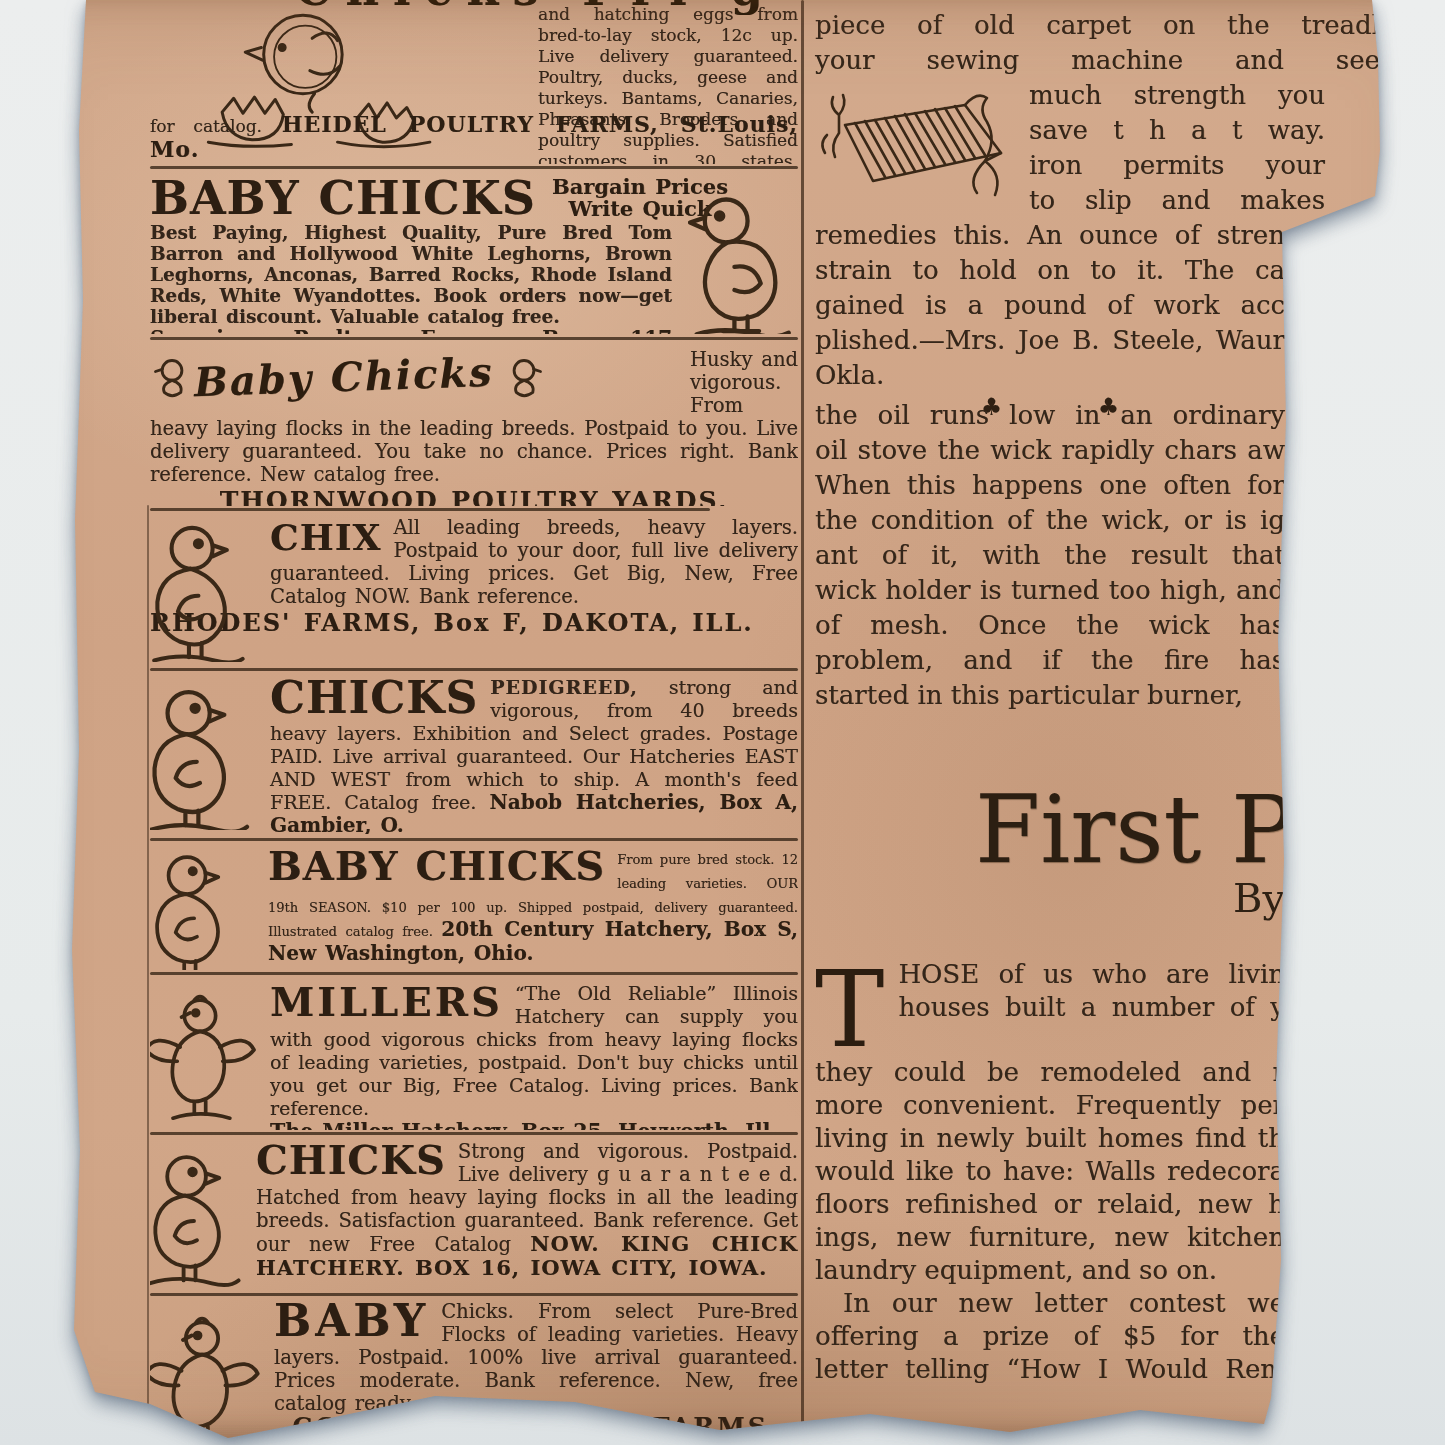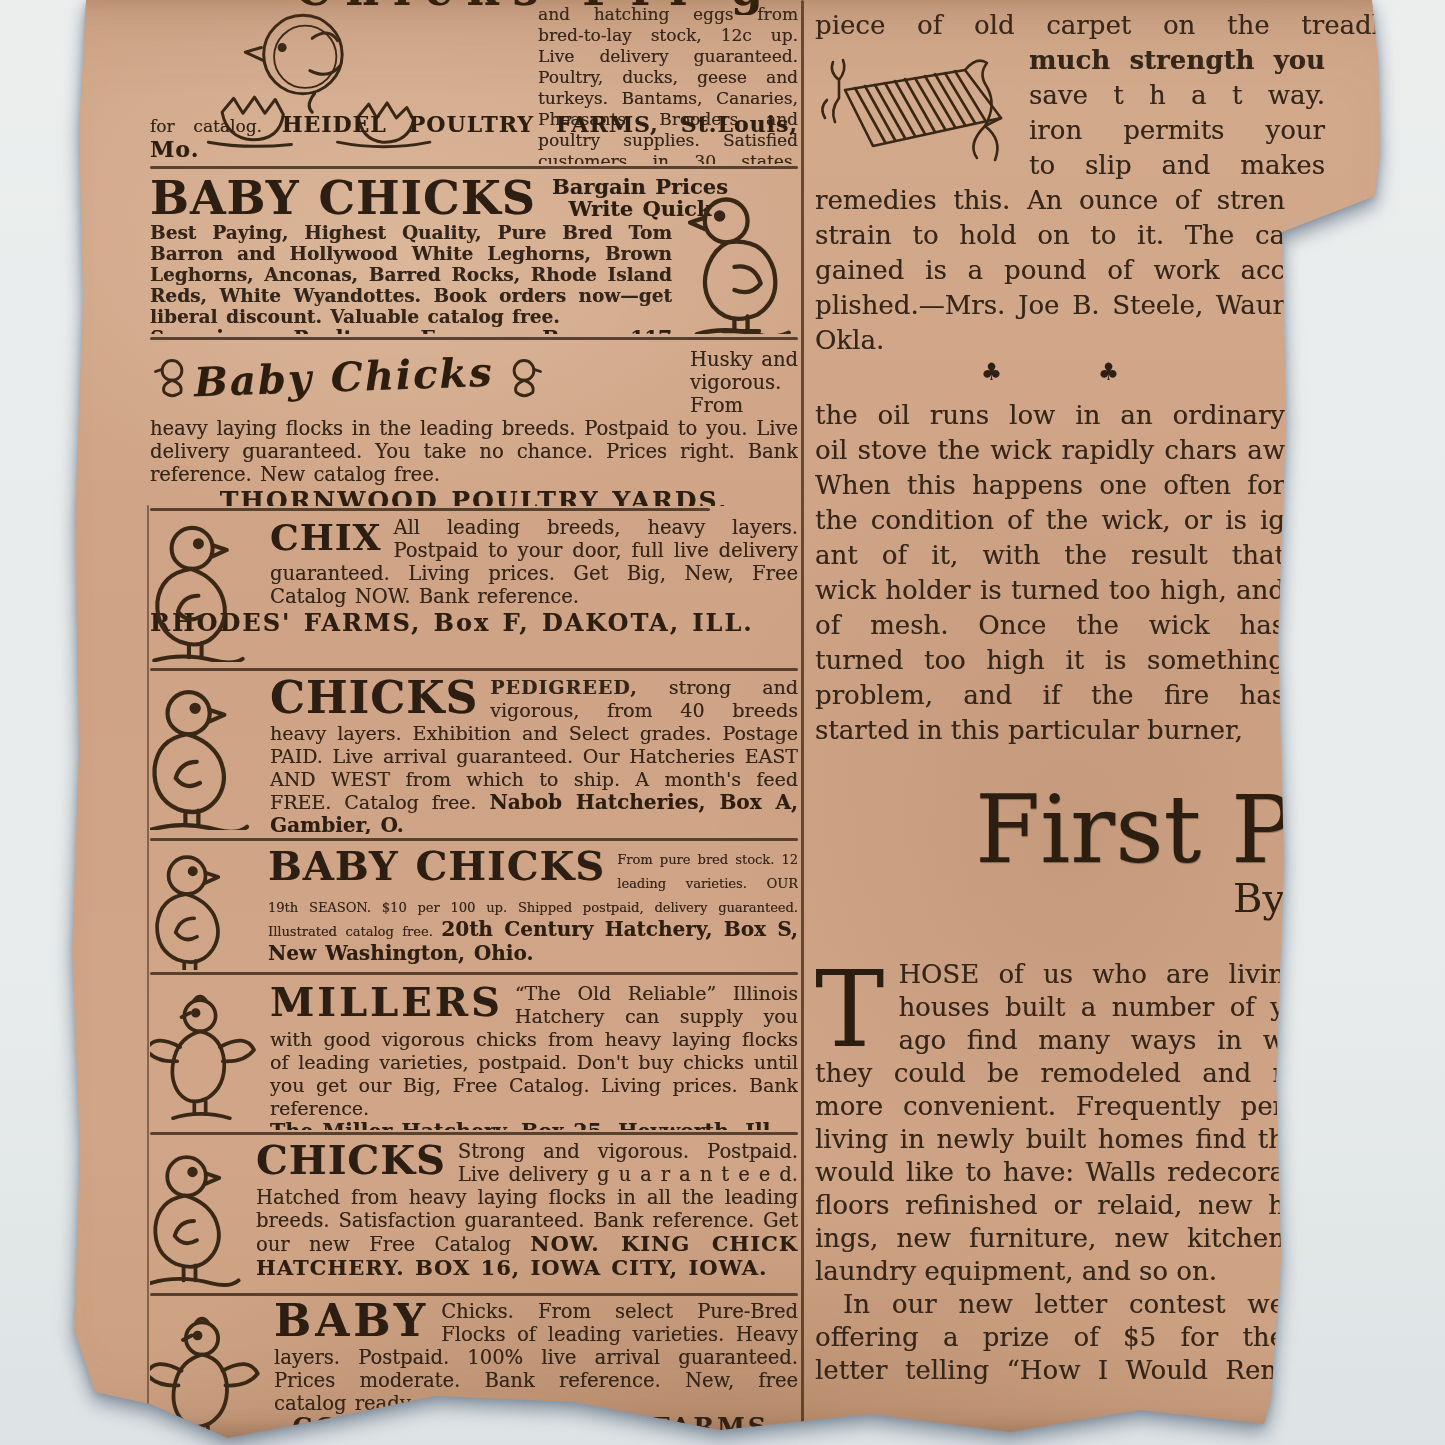--- a/index.html
+++ b/index.html
@@ -251,31 +251,32 @@
             <span>Box 8</span>
             <span>Mich.</span>
           </div>
         </div>
       </div>
 
       <div class="rcol">
 
         <div style="position:absolute; top:8px; left:0; width:565px;">
           <div class="rc-line">piece of old carpet on the treadl</div>
+          <div class="rc-line">your sewing machine and see</div>
           <div style="overflow:visible;">
             <div class="illus" style="position:static; float:left; width:200px; height:122px; margin:6px 14px 2px 0;">
               <svg viewBox="0 0 200 120">
                 <path d="M30 40 L150 20 L186 68 L58 96 Z"></path>
                 <path d="M40 38 L70 92 M50 36 L80 90 M60 35 L90 88 M70 33 L100 86 M80 31 L110 84 M90 29 L120 82 M100 28 L130 79 M110 26 L140 77 M120 24 L150 75 M130 23 L160 73 M140 21 L170 70"></path>
                 <path d="M150 20 Q162 6 172 13 Q163 24 172 37 Q182 55 170 76 L186 68"></path>
                 <path d="M170 76 Q152 94 162 108 M170 76 Q188 90 180 110"></path>
                 <path d="M24 30 Q14 22 18 12 M24 30 Q32 20 28 10 M24 30 L24 48 Q15 60 20 72 M12 50 Q4 58 10 68"></path>
               </svg>
             </div>
-            <div class="rc-line" style="padding-right:55px;font-weight:bold;">much strength you</div>
+            <div class="rc-line" style="padding-right:55px;">much strength you</div>
             <div class="rc-line" style="padding-right:55px;">save  t h a t  way.</div>
             <div class="rc-line" style="padding-right:55px;">iron permits your</div>
             <div class="rc-line" style="padding-right:55px;">to slip and makes</div>
           </div>
           <div style="clear:both;"></div>
           <div class="rc-line narrow">remedies this.  An ounce of stren</div>
           <div class="rc-line narrow">strain to hold on to it.  The ca</div>
           <div class="rc-line narrow">gained is a pound of work acc</div>
           <div class="rc-line narrow">plished.—Mrs. Joe B. Steele, Waur</div>
           <div class="rc-line narrow noj">Okla.</div>
@@ -283,35 +284,33 @@
         </div>
 
         <div style="position:absolute; top:398px; left:0; width:470px;">
           <div class="rc-line">the oil runs low in an ordinary</div>
           <div class="rc-line">oil stove the wick rapidly chars aw</div>
           <div class="rc-line">When this happens one often for</div>
           <div class="rc-line">the condition of the wick, or is ig</div>
           <div class="rc-line">ant of it, with the result that</div>
           <div class="rc-line">wick holder is turned too high, and</div>
           <div class="rc-line">of mesh.  Once the wick has</div>
-          <div class="rc-line">turned too high it is something</div>
           <div class="rc-line">problem, and if the fire has</div>
           <div class="rc-line noj">started in this particular burner,</div>
         </div>
 
         <div style="position:absolute; top:782px; left:0; width:565px;">
           <div class="headline-first-prize">First Prize</div>
           <div class="byline">By Mr</div>
         </div>
 
         <div style="position:absolute; top:958px; left:0; width:470px;">
           <span class="dropcap">T</span>
           <div class="rc-line art-line">HOSE of us who are livin</div>
           <div class="rc-line art-line">houses built a number of y</div>
-          <div class="rc-line art-line">ago find many ways in w</div>
           <div style="clear:both;"></div>
           <div class="rc-line art-line">they could be remodeled and r</div>
           <div class="rc-line art-line">more convenient.  Frequently per</div>
           <div class="rc-line art-line">living in newly built homes find th</div>
           <div class="rc-line art-line">would like to have: Walls redecora</div>
           <div class="rc-line art-line">floors refinished or relaid, new h</div>
           <div class="rc-line art-line">ings, new furniture, new kitchen</div>
           <div class="rc-line art-line noj">laundry equipment, and so on.</div>
           <div class="rc-line art-line" style="padding-left:28px;">In our new letter contest we</div>
           <div class="rc-line art-line">offering a prize of $5 for the</div>

